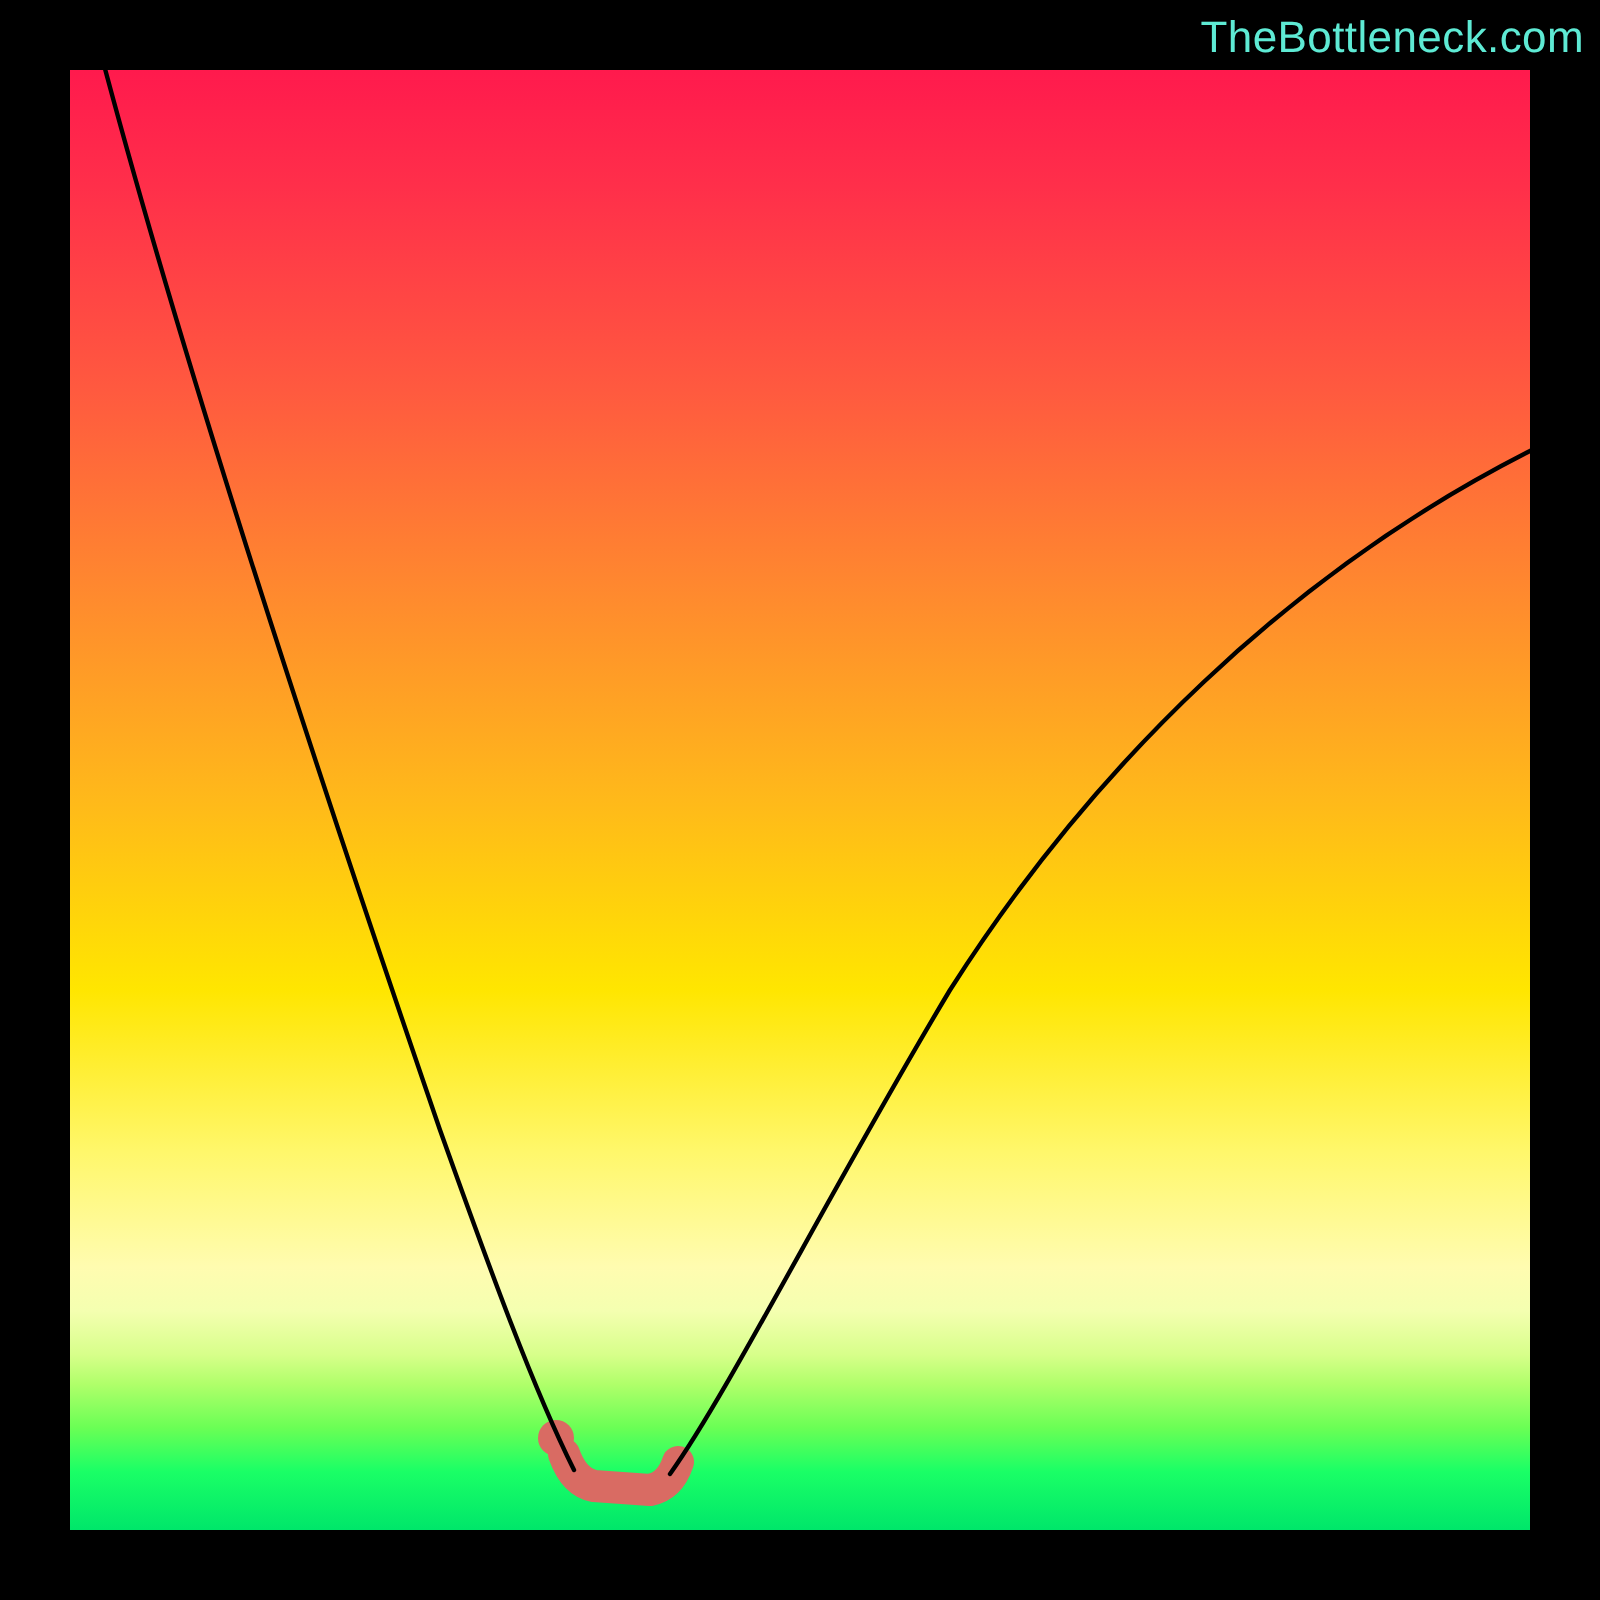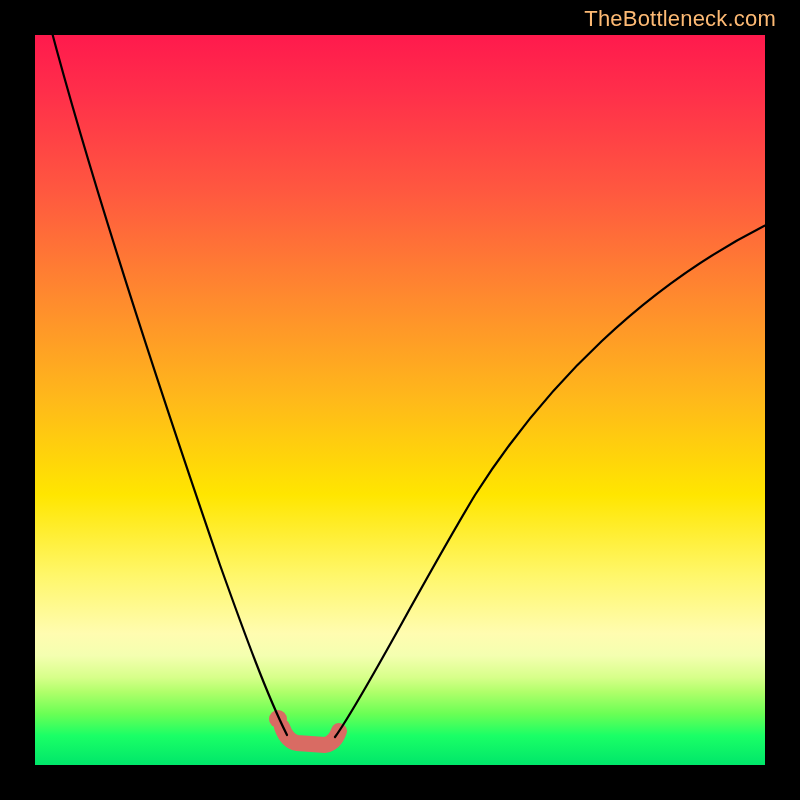--- a/index.html
+++ b/index.html
@@ -39,22 +39,22 @@
       #d7ff8a 88%,
       #b0ff6a 90%,
       #6aff55 93%,
       #1aff66 96%,
       #00e66a 100%
     );
   }
   .watermark {
     position: absolute;
     top: 6px;
-    right: 24px;
-    color: #fdba74;
+    right: 8px;
+    color: #5eead4;
     font-size: 22px;
     font-weight: 500;
     letter-spacing: 0.2px;
     user-select: none;
   }
   svg.curves {
     position: absolute;
     left: 0;
     top: 0;
     width: 730px;

